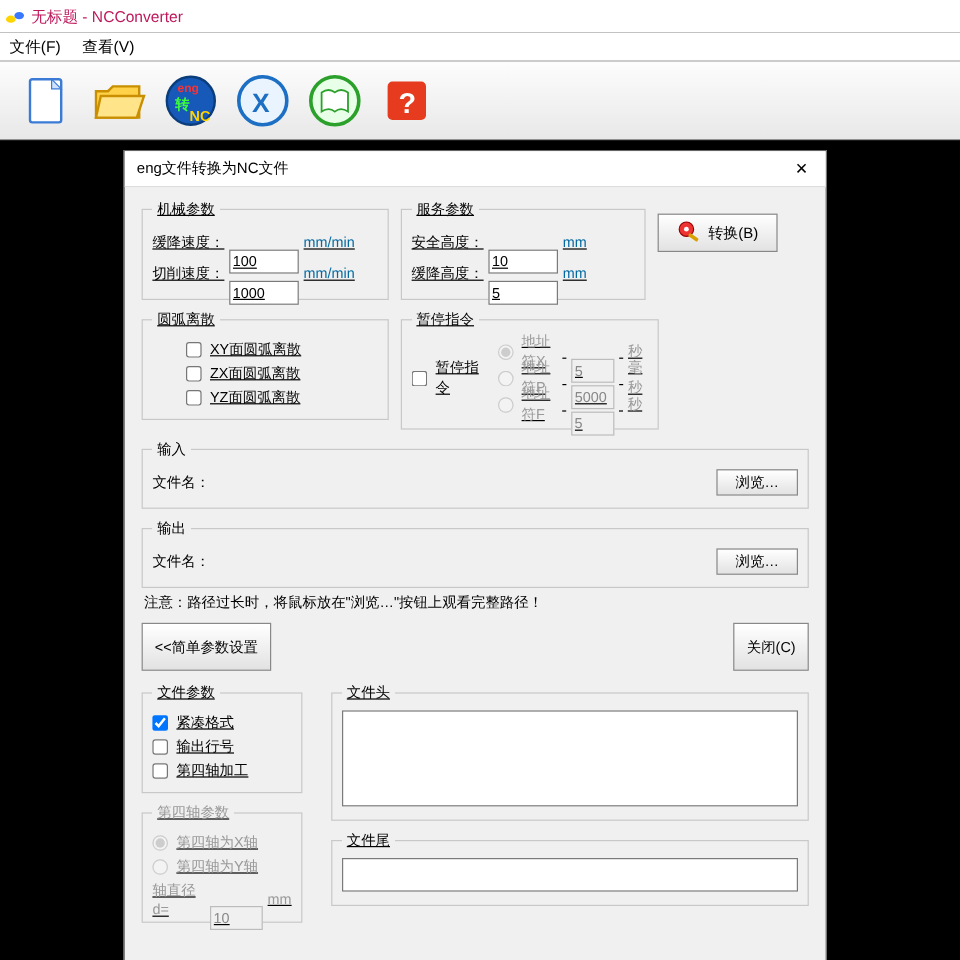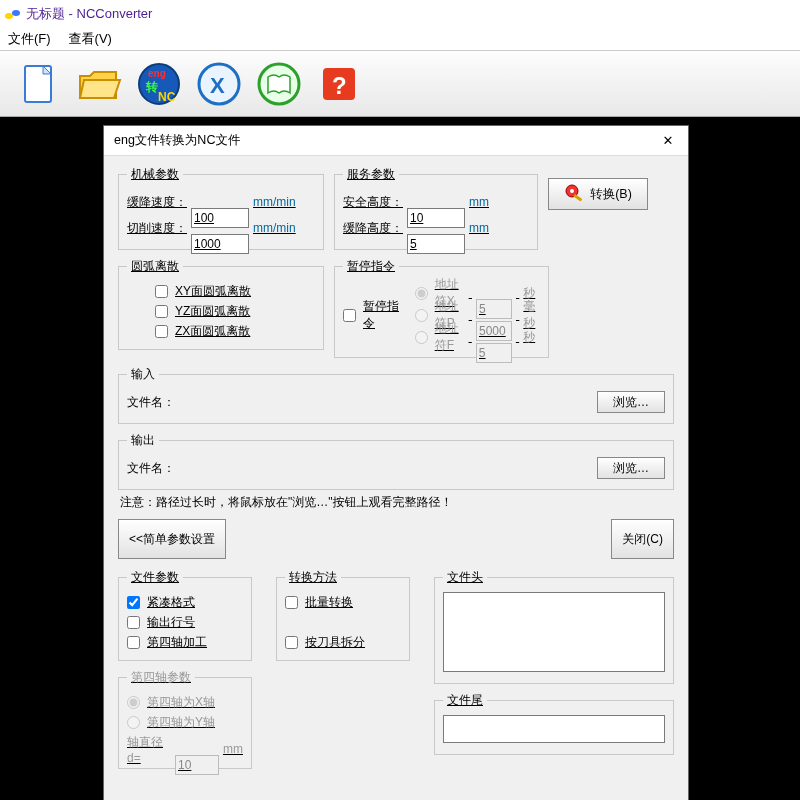--- a/index.html
+++ b/index.html
@@ -1,17 +1,17 @@
 <!DOCTYPE html>
 <html><head>
 <meta charset="utf-8">
 <style>
 * { box-sizing: border-box; font-family: "Microsoft YaHei", SimSun, Arial, sans-serif; }
 body { margin: 0; padding: 0; background: #000; width: 800px; height: 800px; overflow: hidden; }
-.titlebar { background: #fff; height: 27px; display: flex; align-items: center; padding-left: 4px; color: #4c1d95; font-size: 13px; }
+.titlebar { background: #fff; height: 27px; display: flex; align-items: center; padding-left: 4px; color: #be185d; font-size: 13px; }
 .titlebar .icon { width: 18px; height: 14px; margin-right: 4px; position: relative; }
 .titlebar .icon svg { width: 18px; height: 14px; }
 .menubar { background: #fff; height: 23px; display: flex; align-items: center; padding-left: 8px; color: #000; font-size: 13px; gap: 18px; }
 .toolbar { background: linear-gradient(#fdfdfd,#e8e8e8); height: 67px; border-top: 1px solid #ccc; border-bottom: 1px solid #aaa; display: flex; align-items: center; padding-left: 14px; gap: 10px; }
 .tbtn { width: 50px; height: 50px; border-radius: 6px; display: flex; align-items: center; justify-content: center; }
 .blackarea { background:#000; position:relative; width:800px; height:683px; }
 .dialog { position:absolute; left:103px; top:8px; width:586px; height:680px; background:#f0f0f0; border:1px solid #646464; display:flex; flex-direction:column; }
 .dlg-title { height:30px; background:#fff; display:flex; align-items:center; justify-content:space-between; padding:0 8px 0 10px; font-size:12.5px; border-bottom:1px solid #ddd;}
 .dlg-close { width:24px; height:18px; display:flex; align-items:center; justify-content:center; font-size:13px;}
 .dlg-body { flex:1; padding:10px 14px 10px 14px; font-size:12px; color:#000; position:relative;}
@@ -127,25 +127,25 @@
             </div>
           </fieldset>
           <fieldset>
             <legend>圆弧离散</legend>
             <div class="chk" style="padding-left:28px">
                 <input type="checkbox" style="">
                 <span>XY面圆弧离散</span>
               </div>
             <div class="chk" style="padding-left:28px">
                 <input type="checkbox" style="">
+                <span>ZX面圆弧离散</span>
+              </div>
+            <div class="chk" style="padding-left:28px">
+                <input type="checkbox" style="">
                 <span>YZ面圆弧离散</span>
-              </div>
-            <div class="chk" style="padding-left:28px">
-                <input type="checkbox" style="">
-                <span>ZX面圆弧离散</span>
               </div>
           </fieldset>
         </div>
 
         <div class="col" style="width:204px">
           <fieldset>
             <legend>服务参数</legend>
             <div class="row">
               <span class="lbl">安全高度：</span>
               <input class="inp" value="10" style="">
@@ -238,34 +238,20 @@
                 <span>第四轴为Y轴</span>
               </div>
             <div class="row" style="margin-top:4px">
                 <span class="dis-text">轴直径d=</span>
                 <input class="inp dis" style="width: 44px;" disabled="" value="10">
                 <span class="unit dis" style="width:20px">mm</span>
               </div>
           </fieldset>
         </div>
 
-        <div class="col" style="width:134px">
-          <fieldset style="height:92px">
-            <legend>转换方法</legend>
-            <div class="chk">
-                <input type="checkbox" style="">
-                <span>批量转换</span>
-              </div>
-            <div style="height:20px"></div>
-            <div class="chk">
-                <input type="checkbox" style="">
-                <span>按刀具拆分</span>
-              </div>
-          </fieldset>
-        </div>
 
         <div class="col" style="flex:1">
           <fieldset>
             <legend>文件头</legend>
             <textarea class="tbox" style=""></textarea>
           </fieldset>
           <fieldset>
             <legend>文件尾</legend>
             <textarea class="tbox small" style=""></textarea>
           </fieldset>

